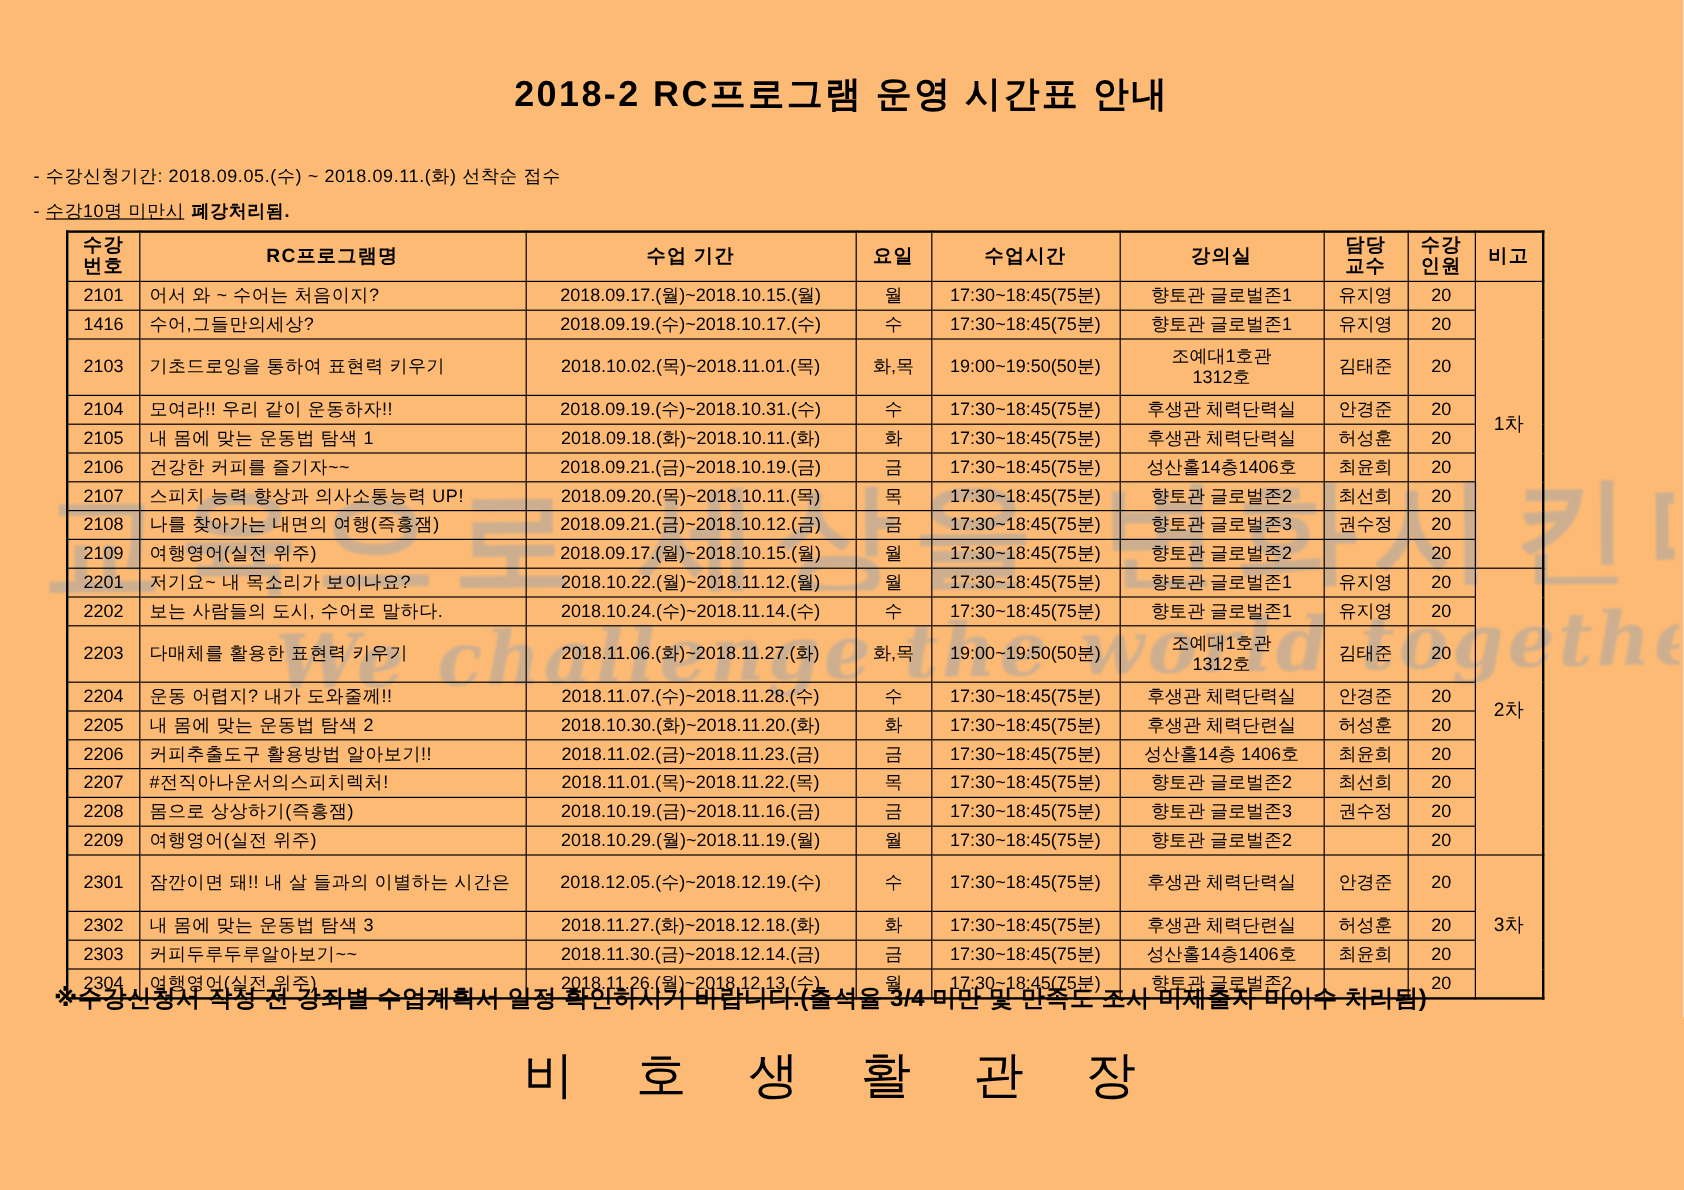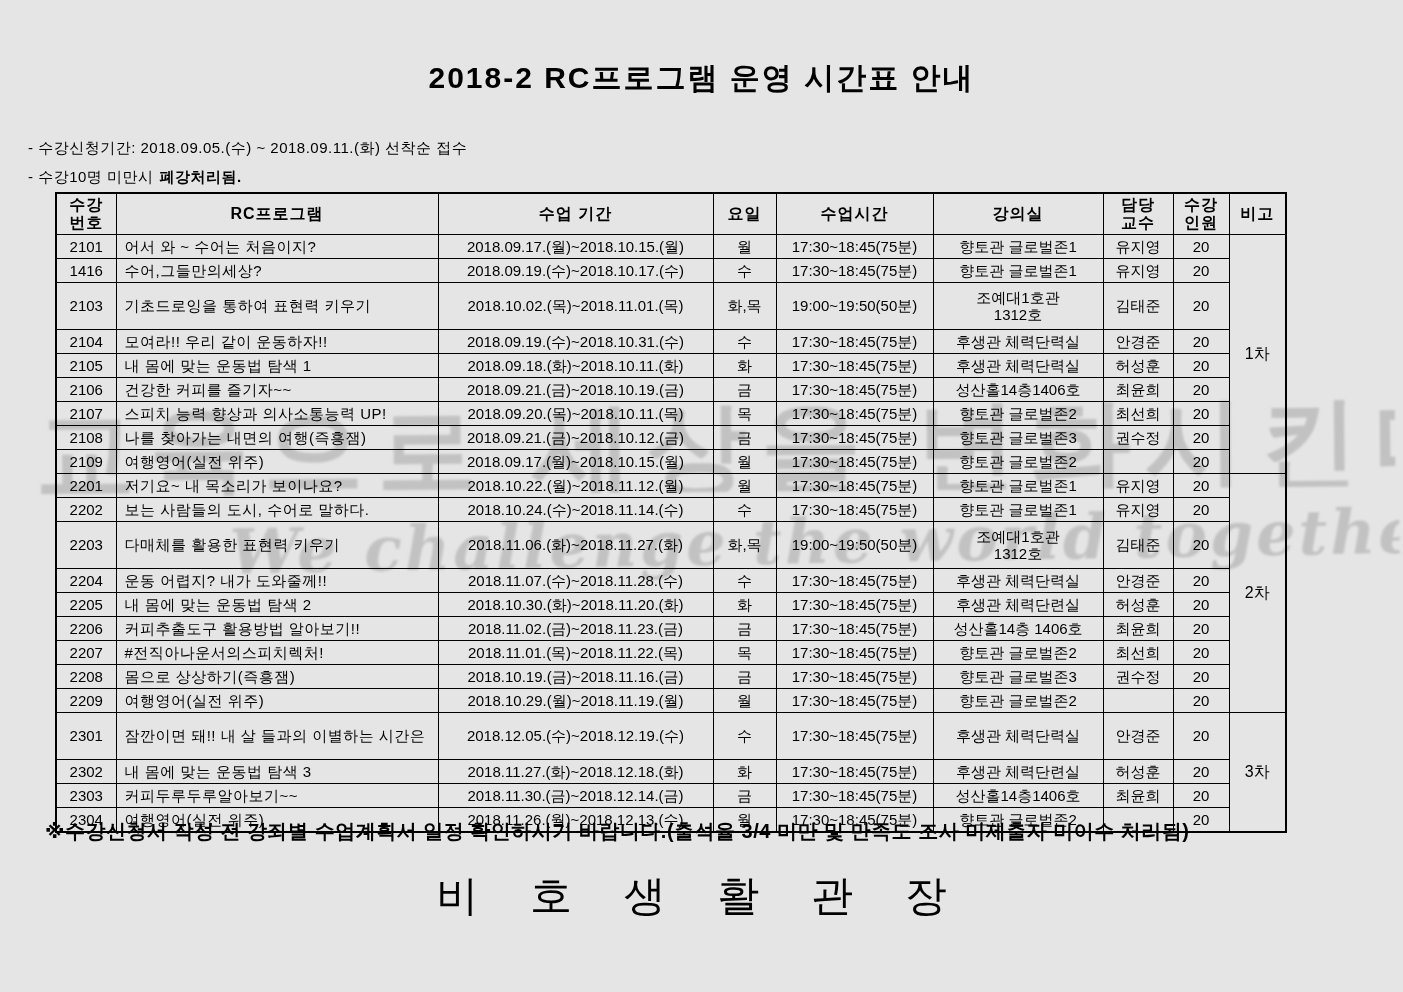--- a/index.html
+++ b/index.html
@@ -1,24 +1,24 @@
 <!DOCTYPE html>
 <html><head>
 <meta charset="utf-8">
 <style>
   html,body{margin:0;padding:0;background:#fff;}
   body{font-family:"Liberation Sans","DejaVu Sans",sans-serif;color:#000;}
-  #page{position:relative;width:1403px;height:992px;background:#e5e5e5;overflow:hidden;}
+  #page{position:relative;width:1403px;height:992px;background:#fdba74;overflow:hidden;}
 
   .title{position:absolute;top:58px;left:0;width:100%;text-align:center;
          font-size:30px;font-weight:bold;letter-spacing:2px;}
 
   .notes{position:absolute;top:140px;left:28px;font-size:15px;line-height:1.0;}
   .notes .note-line{margin-bottom:14px;letter-spacing:0.5px;}
-  .u{margin-right:6px;}
+  .u{text-decoration:underline;margin-right:6px;}
   .b{font-weight:bold;}
 
   
   .wm{position:absolute;pointer-events:none;z-index:1;color:rgba(165,165,165,0.55);
       white-space:nowrap;overflow:hidden;filter:blur(1px);}
   .wm-ko{top:382px;left:35px;width:1360px;height:110px;
          font-size:100px;font-weight:bold;letter-spacing:14px;transform:rotate(-0.5deg);}
   .wm-en{top:505px;left:230px;width:1170px;height:120px;
          font-family:"DejaVu Serif",serif;font-style:italic;font-weight:bold;
          font-size:62px;letter-spacing:3px;transform:rotate(-1deg);}
@@ -67,21 +67,21 @@
           <col style="width:157px">
           <col style="width:170px">
         <col style="width:70px">
           <col style="width:56px">
           <col style="width:57px">
       </colgroup>
       <thead>
         <tr>
           <th>수강
 번호</th>
-          <th>RC프로그램</th>
+          <th>RC프로그램명</th>
           <th>수업 기간</th>
           <th>요일</th>
           <th>수업시간</th>
           <th>강의실</th>
           <th>담당
 교수</th>
           <th>수강
 인원</th>
           <th>비고</th>
         </tr>

